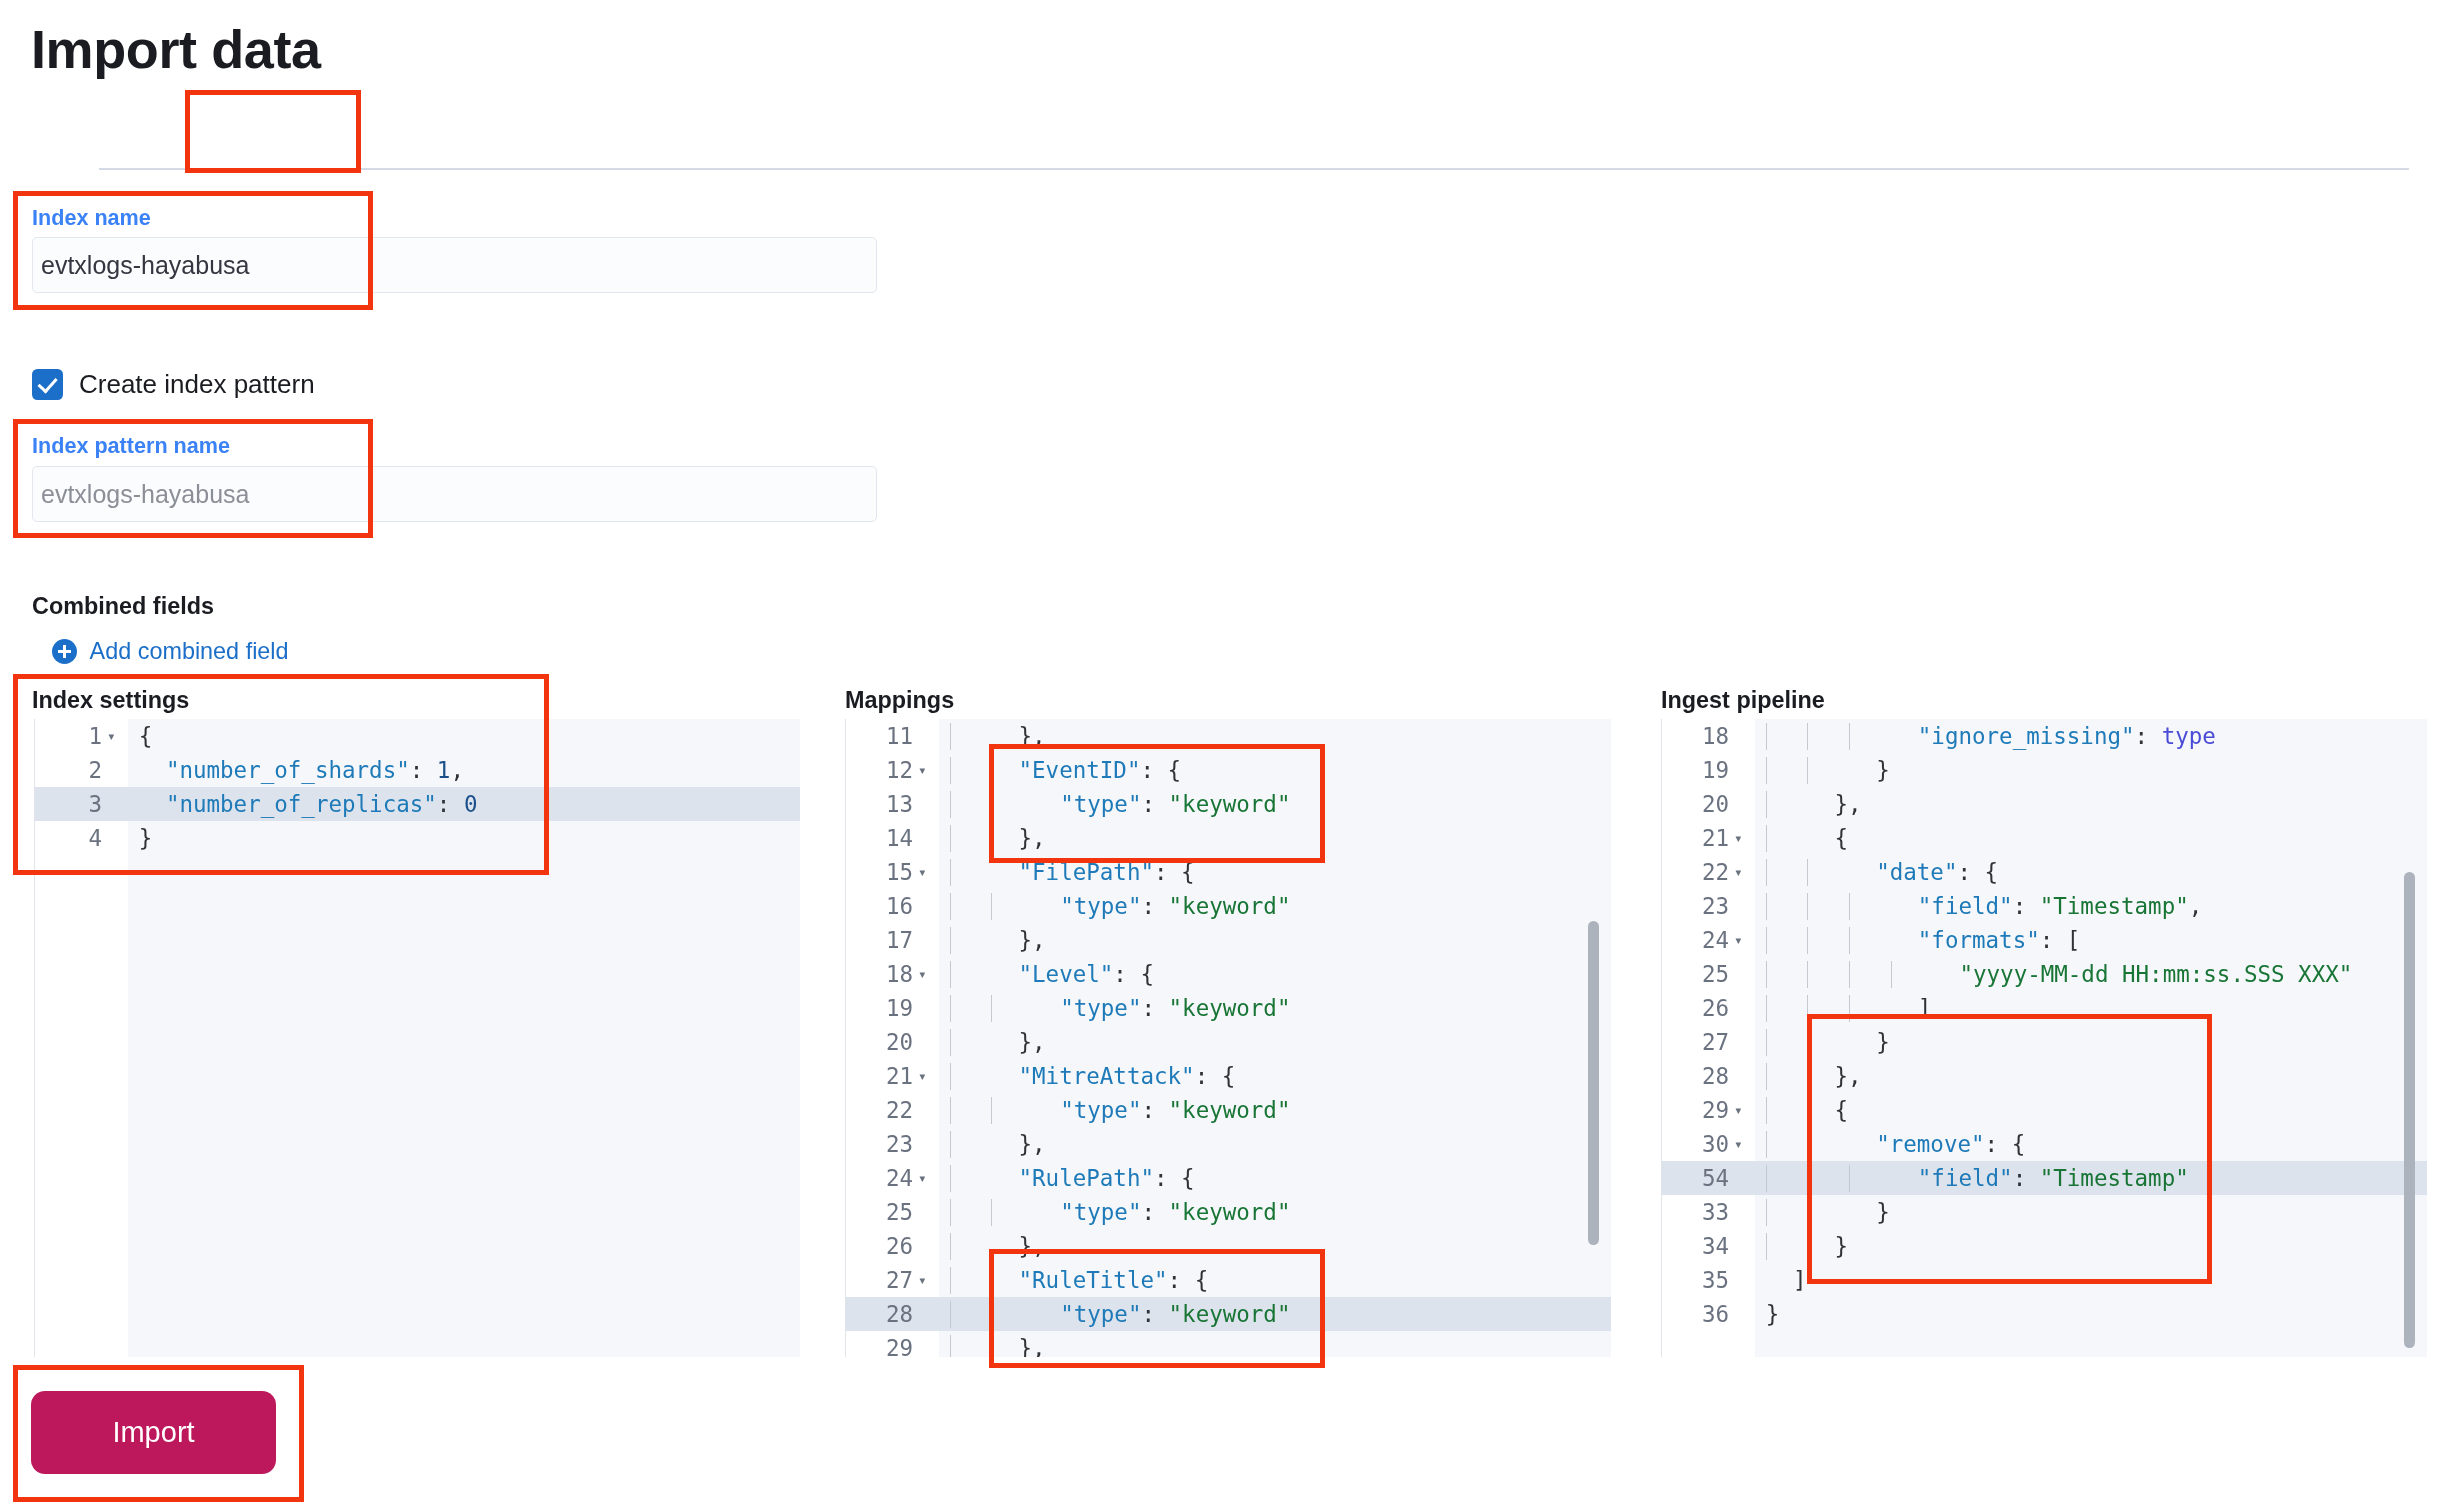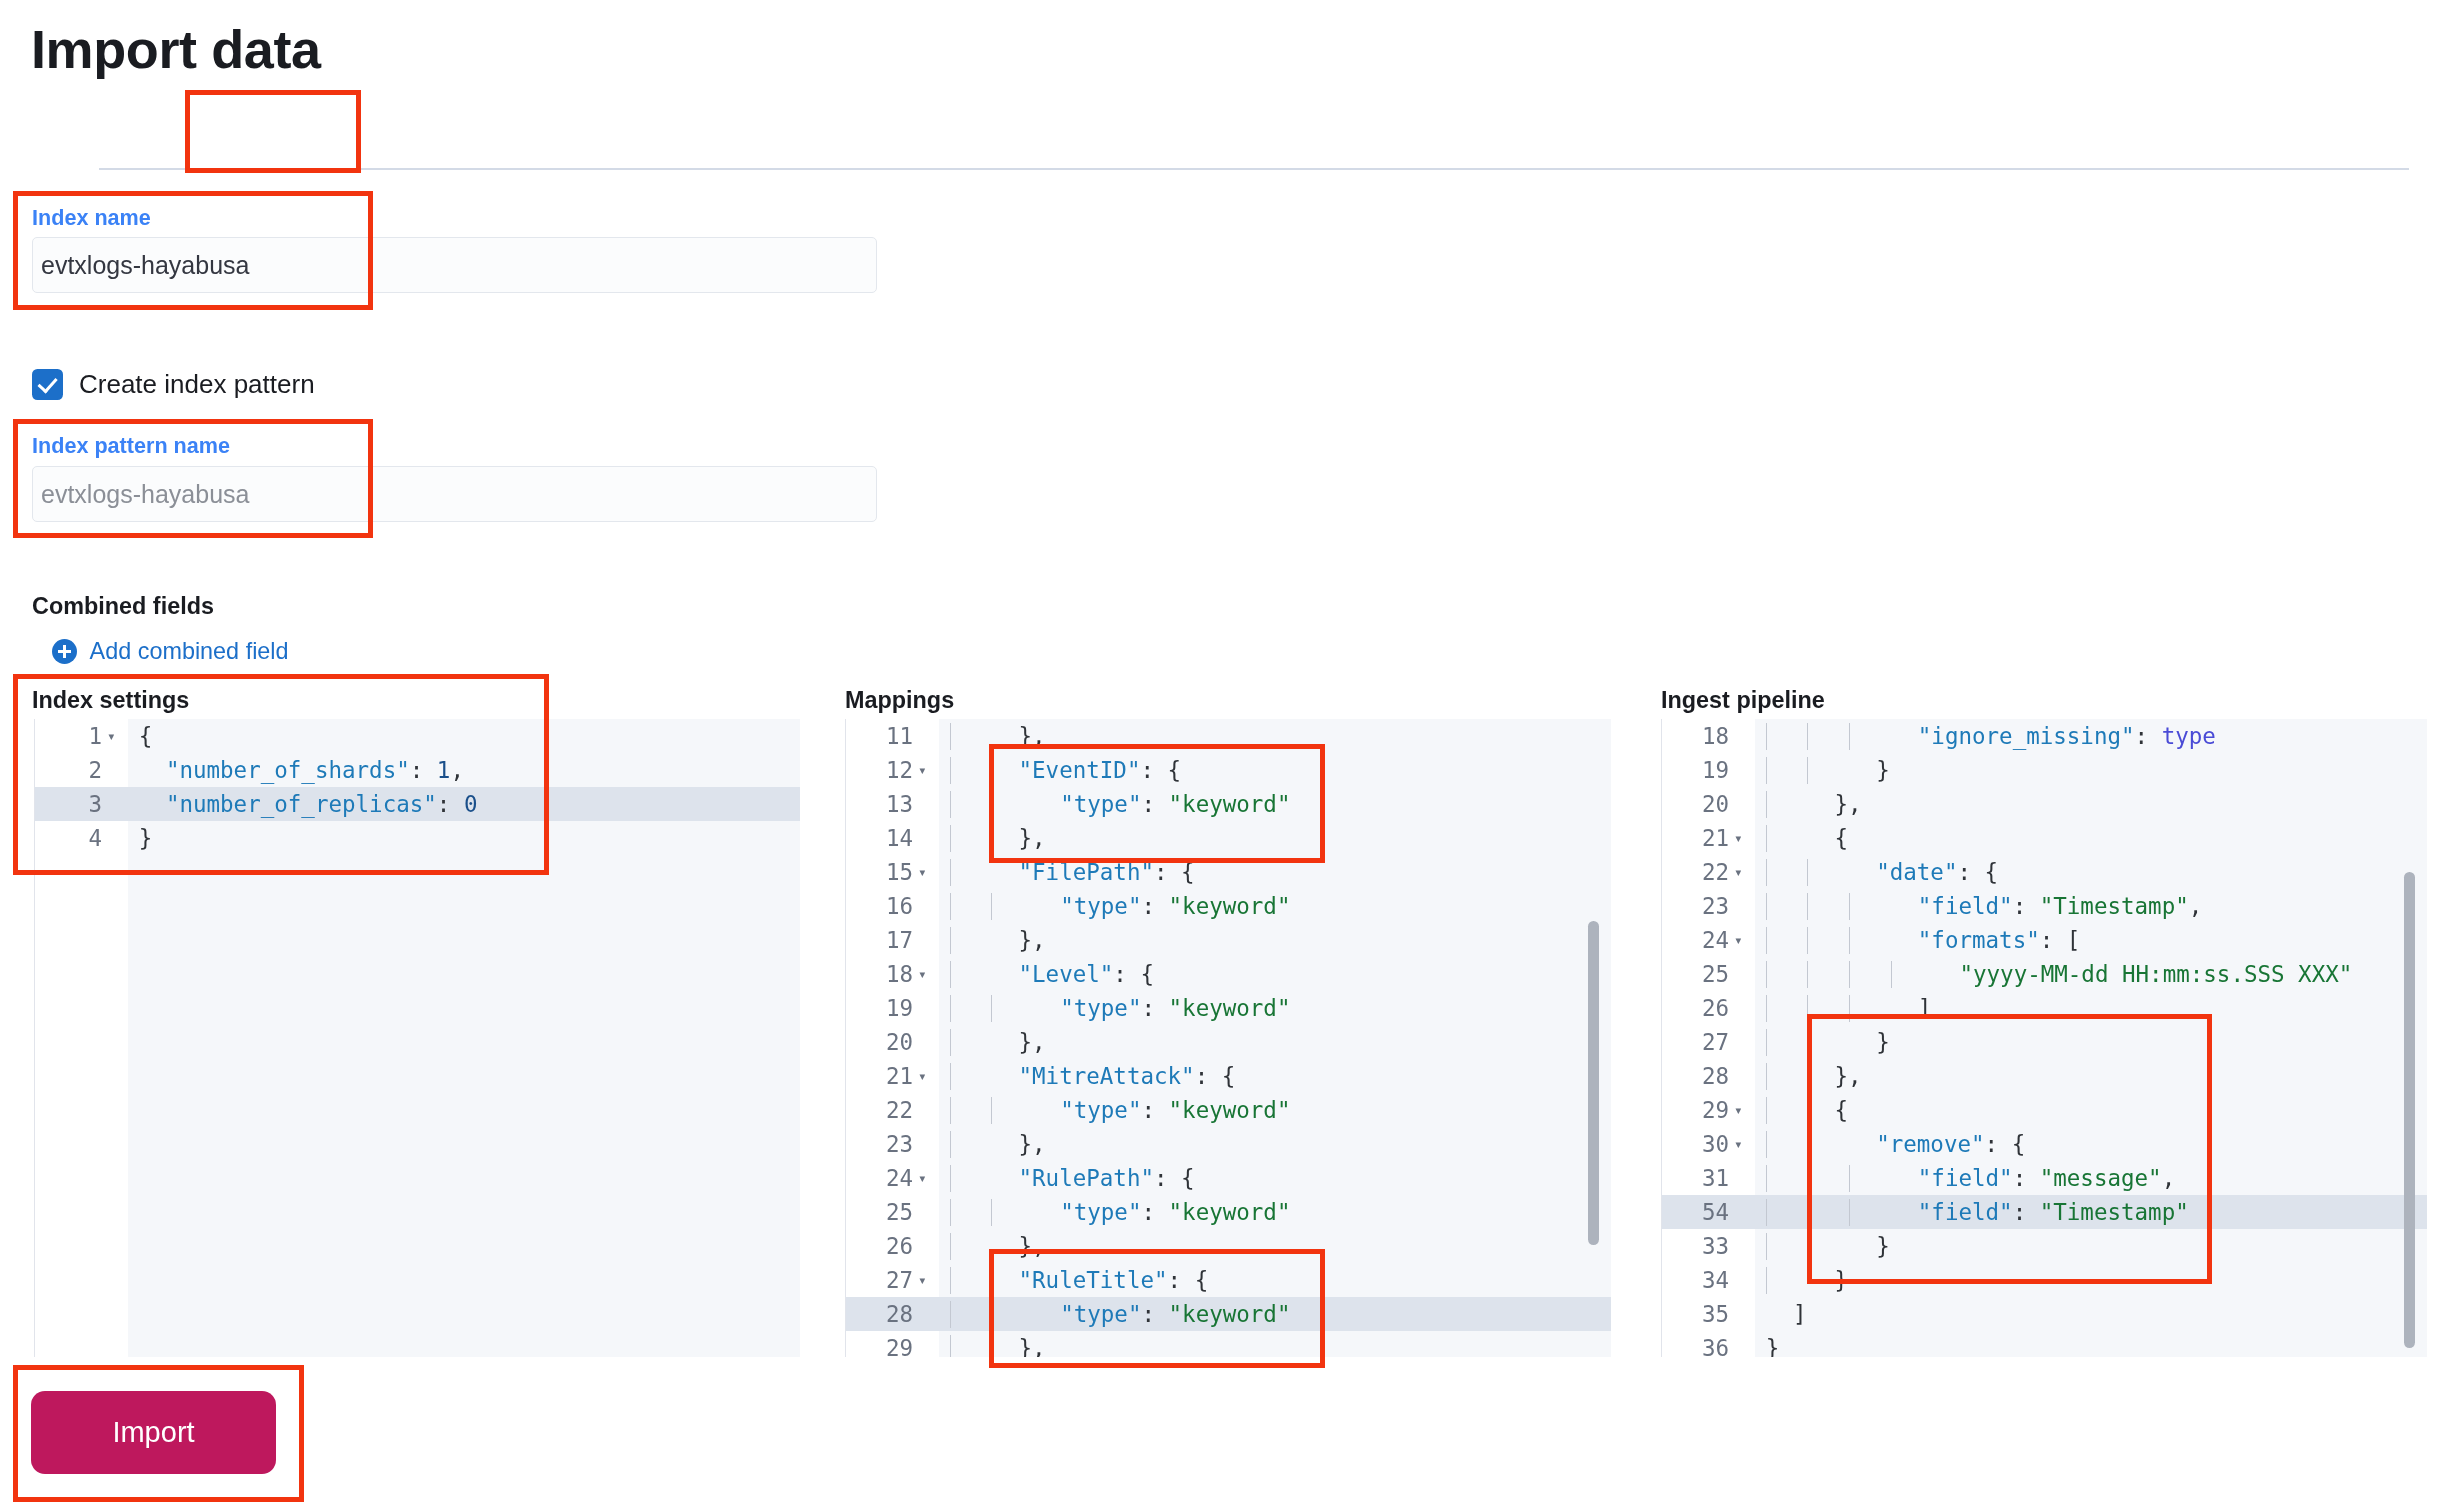--- a/index.html
+++ b/index.html
@@ -320,21 +320,20 @@
         <div class="line"><span class="ln">21</span><span class="fold">▾</span><span class="code"><span class="guide"></span>   <span class="tok-punct">  {</span></span></div>
         <div class="line"><span class="ln">22</span><span class="fold">▾</span><span class="code"><span class="guide"></span>   <span class="guide"></span>   <span>  </span><span class="tok-key">"date"</span><span class="tok-punct">: {</span></span></div>
         <div class="line"><span class="ln">23</span><span class="code"><span class="guide"></span>   <span class="guide"></span>   <span class="guide"></span>   <span>  </span><span class="tok-key">"field"</span><span class="tok-punct">: </span><span class="tok-str">"Timestamp"</span><span class="tok-punct">,</span></span></div>
         <div class="line"><span class="ln">24</span><span class="fold">▾</span><span class="code"><span class="guide"></span>   <span class="guide"></span>   <span class="guide"></span>   <span>  </span><span class="tok-key">"formats"</span><span class="tok-punct">: [</span></span></div>
         <div class="line"><span class="ln">25</span><span class="code"><span class="guide"></span>   <span class="guide"></span>   <span class="guide"></span>   <span class="guide"></span>   <span>  </span><span class="tok-str">"yyyy-MM-dd HH:mm:ss.SSS XXX"</span></span></div>
         <div class="line"><span class="ln">26</span><span class="code"><span class="guide"></span>   <span class="guide"></span>   <span class="guide"></span>   <span class="tok-punct">  ]</span></span></div>
         <div class="line"><span class="ln">27</span><span class="code"><span class="guide"></span>   <span class="guide"></span>   <span class="tok-punct">  }</span></span></div>
         <div class="line"><span class="ln">28</span><span class="code"><span class="guide"></span>   <span class="tok-punct">  },</span></span></div>
         <div class="line"><span class="ln">29</span><span class="fold">▾</span><span class="code"><span class="guide"></span>   <span class="tok-punct">  {</span></span></div>
         <div class="line"><span class="ln">30</span><span class="fold">▾</span><span class="code"><span class="guide"></span>   <span class="guide"></span>   <span>  </span><span class="tok-key">"remove"</span><span class="tok-punct">: {</span></span></div>
-        <div class="line"><span class="ln">31</span><span class="code"><span class="guide"></span>   <span class="guide"></span>   <span class="guide"></span>   <span>  </span><span class="tok-key">"field"</span><span class="tok-punct">: </span><span class="tok-str">"message"</span><span class="tok-punct">,</span></span></div>
         <div class="line hl"><span class="ln">54</span><span class="code"><span class="guide"></span>   <span class="guide"></span>   <span class="guide"></span>   <span>  </span><span class="tok-key">"field"</span><span class="tok-punct">: </span><span class="tok-str">"Timestamp"</span></span></div>
         <div class="line"><span class="ln">33</span><span class="code"><span class="guide"></span>   <span class="guide"></span>   <span class="tok-punct">  }</span></span></div>
         <div class="line"><span class="ln">34</span><span class="code"><span class="guide"></span>   <span class="tok-punct">  }</span></span></div>
         <div class="line"><span class="ln">35</span><span class="code"><span class="tok-punct">  ]</span></span></div>
         <div class="line"><span class="ln">36</span><span class="code"><span class="tok-punct">}</span></span></div>
       </div>
     <div class="vscroll" style="left:742px; top:153px; height:476px;"></div>
   </div>
 
   <button class="import-btn">Import</button>

